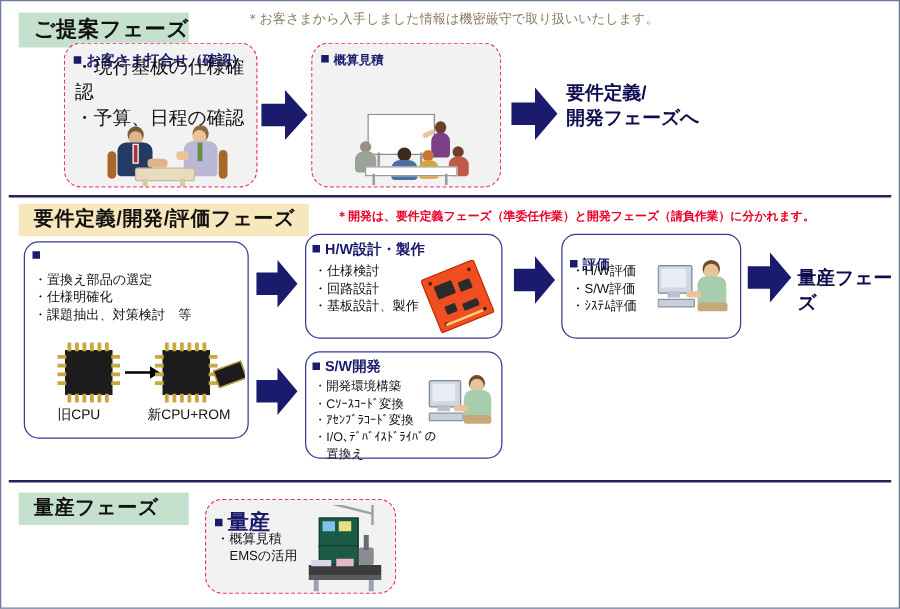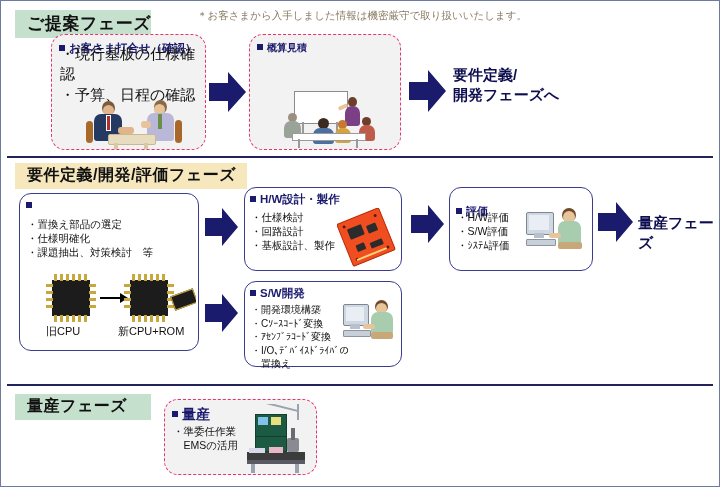--- a/index.html
+++ b/index.html
@@ -206,20 +206,21 @@
 
   <div class="dest-label" style="left:452px;top:64px;font-size:15px;">要件定義/
 開発フェーズへ</div>
 
   <div class="divider" style="top:155px;"></div>
 
   <div class="phase-chip" style="left:14px;top:162px;width:232px;height:26px;background:#f6e7bd;font-size:16px;">
     <span>要件定義/開発/評価フェーズ</span>
   </div>
 
+  <div class="note note-red" style="left:268px;top:166px;width:448px;font-size:9.5px;">＊開発は、要件定義フェーズ（準委任作業）と開発フェーズ（請負作業）に分かれます。</div>
 
   <div class="box-solid" style="left:18px;top:192px;width:180px;height:158px;">
     <div class="box-title" style="position:absolute;left:6px;top:5px;font-size:11.5px;">
       <span class="bullet-sq"></span>
     </div>
     <div class="box-lines" style="position:absolute;left:7px;top:23px;font-size:10.5px;">・置換え部品の選定
 ・仕様明確化
 ・課題抽出、対策検討　等</div>
 
     <div class="illus" style="left:8px;top:78px;width:168px;height:76px;">
@@ -374,24 +375,24 @@
 
   <div class="dest-label" style="left:637px;top:212px;font-size:15px;">量産フェーズ</div>
 
   <div class="divider" style="top:383px;"></div>
 
   <div class="phase-chip" style="left:14px;top:393px;width:136px;height:26px;background:#c6e0ce;font-size:16px;">
     <span>量産フェーズ</span>
   </div>
 
   <div class="box-dashed" style="left:163px;top:398px;width:153px;height:76px;">
-    <div class="box-title" style="position:absolute;left:7px;top:6px;font-size:14px;">
+    <div class="box-title" style="position:absolute;left:7px;top:6px;font-size:17px;">
       <span class="bullet-sq"></span><span>量産</span>
     </div>
-    <div class="box-lines" style="position:absolute;left:8px;top:24px;font-size:10.5px;">・準委任作業
+    <div class="box-lines" style="position:absolute;left:8px;top:24px;font-size:10.5px;">・概算見積
 　EMSの活用</div>
 
     <div class="illus" style="left:76px;top:4px;width:76px;height:70px;">
       <div class="fpost" style="left:56px;top:0px;width:2px;height:16px;"></div>
       <div style="position:absolute;left:24px;top:2px;width:34px;height:2px;background:#9aa3ad;transform:rotate(14deg);"></div>
       <div class="fpanel" style="left:14px;top:10px;width:30px;height:22px;"></div>
       <div style="position:absolute;left:17px;top:13px;width:10px;height:8px;background:#7fc4e8;"></div>
       <div style="position:absolute;left:30px;top:13px;width:10px;height:8px;background:#e8e07f;"></div>
       <div class="fpanel" style="left:14px;top:32px;width:30px;height:14px;"></div>
       <div class="fbelt" style="left:6px;top:48px;width:58px;height:8px;"></div>

